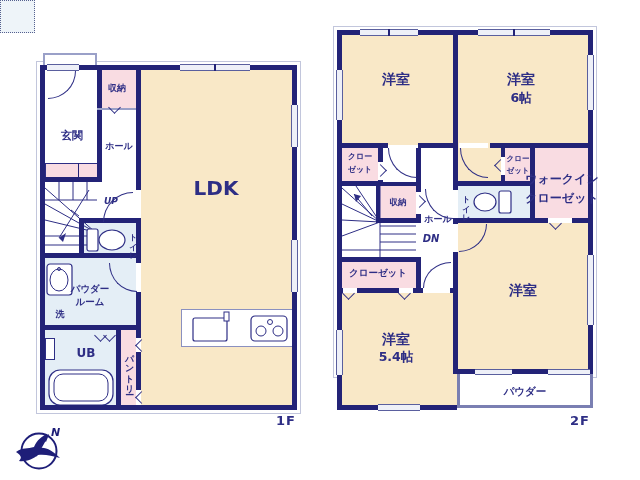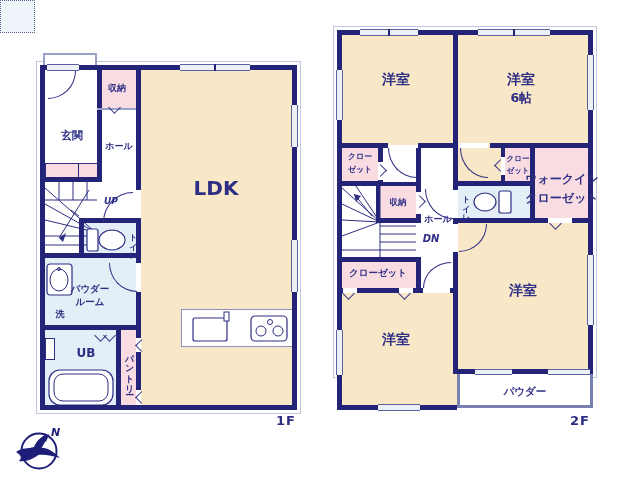--- a/index.html
+++ b/index.html
@@ -252,20 +252,21 @@
     <span style="display:block">クロー</span>
     <span style="display:block">ゼット</span>
   </div>
   <div class="lbl" style="left:512px;top:170px;width:100px;font-size:12px;line-height:1.55;">
     <span style="display:block">ウォークイン</span>
     <span style="display:block">クローゼット</span>
   </div>
   <div class="lbl" style="left:336px;top:267px;width:84px;font-size:9.5px;">クローゼット</div>
   <div class="lbl" style="left:468px;top:281px;width:110px;font-size:14px;">洋室</div>
   <div class="lbl" style="left:346px;top:330px;width:100px;font-size:14px;">洋室</div>
+  <div class="lbl" style="left:346px;top:349px;width:100px;font-size:12.5px;">5.4帖</div>
   <div class="lbl" style="left:470px;top:385px;width:110px;font-size:10.5px;">パウダー</div>
   <div class="lbl" style="left:566px;top:413px;width:28px;font-size:13px;letter-spacing:1px;">2F</div>
 
   <svg style="left:15px;top:424px;" width="48" height="50" viewBox="0 0 48 50">
     <circle cx="24" cy="27" r="17.5" fill="none" stroke="#1e1e78" stroke-width="2"></circle>
     <line x1="21" y1="32" x2="32" y2="13" stroke="#1e1e78" stroke-width="1.5"></line>
     <polygon points="34,10 27,14 31,18" fill="#1e1e78"></polygon>
     <path d="M1,28 C7,23 13,25 19,23 C22,16 27,12 32,10 C30,16 28,20 25,24 C31,23 38,27 45,34 C37,32 30,30 23,31 C18,35 11,38 4,37 C8,33 5,31 1,28 Z" fill="#1e1e78"></path>
     <text x="36" y="12" font-size="11" font-style="italic" font-weight="bold" fill="#1e1e78" font-family="DejaVu Sans, sans-serif">N</text>
   </svg>

